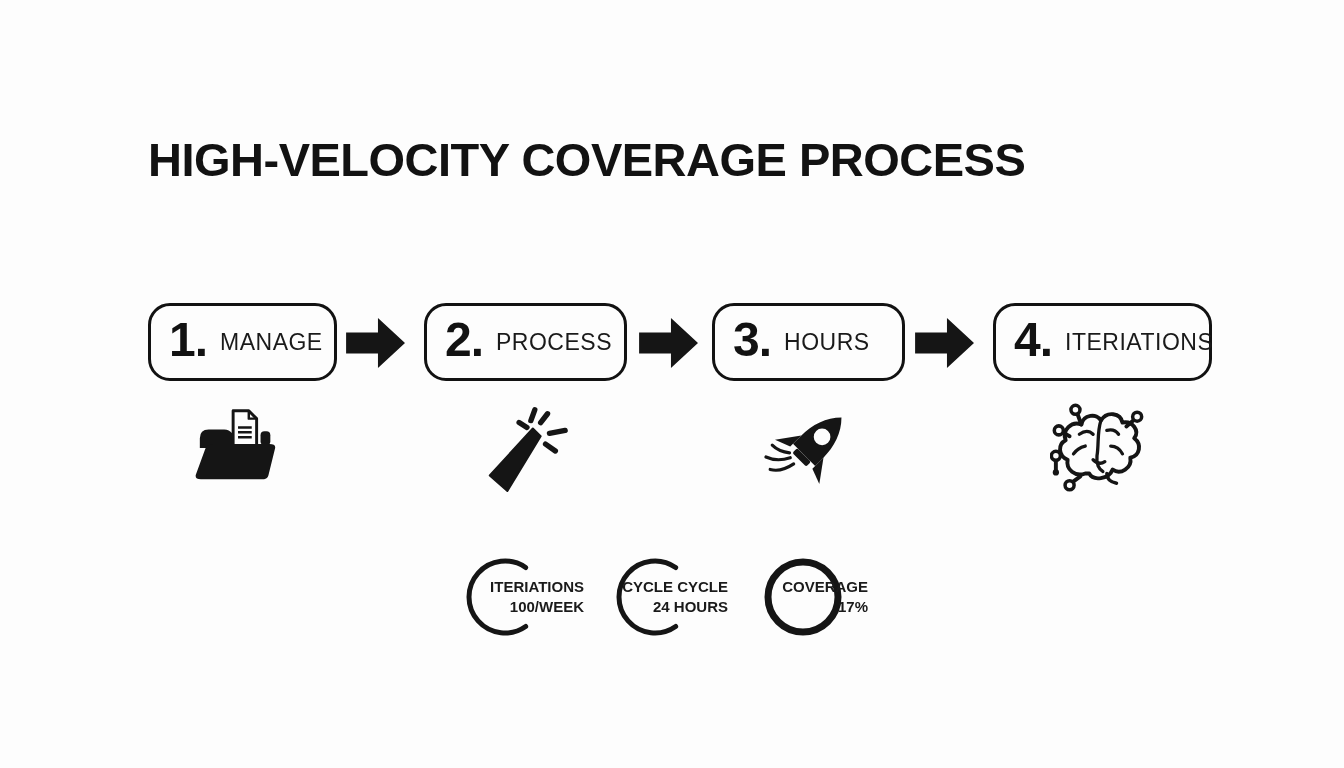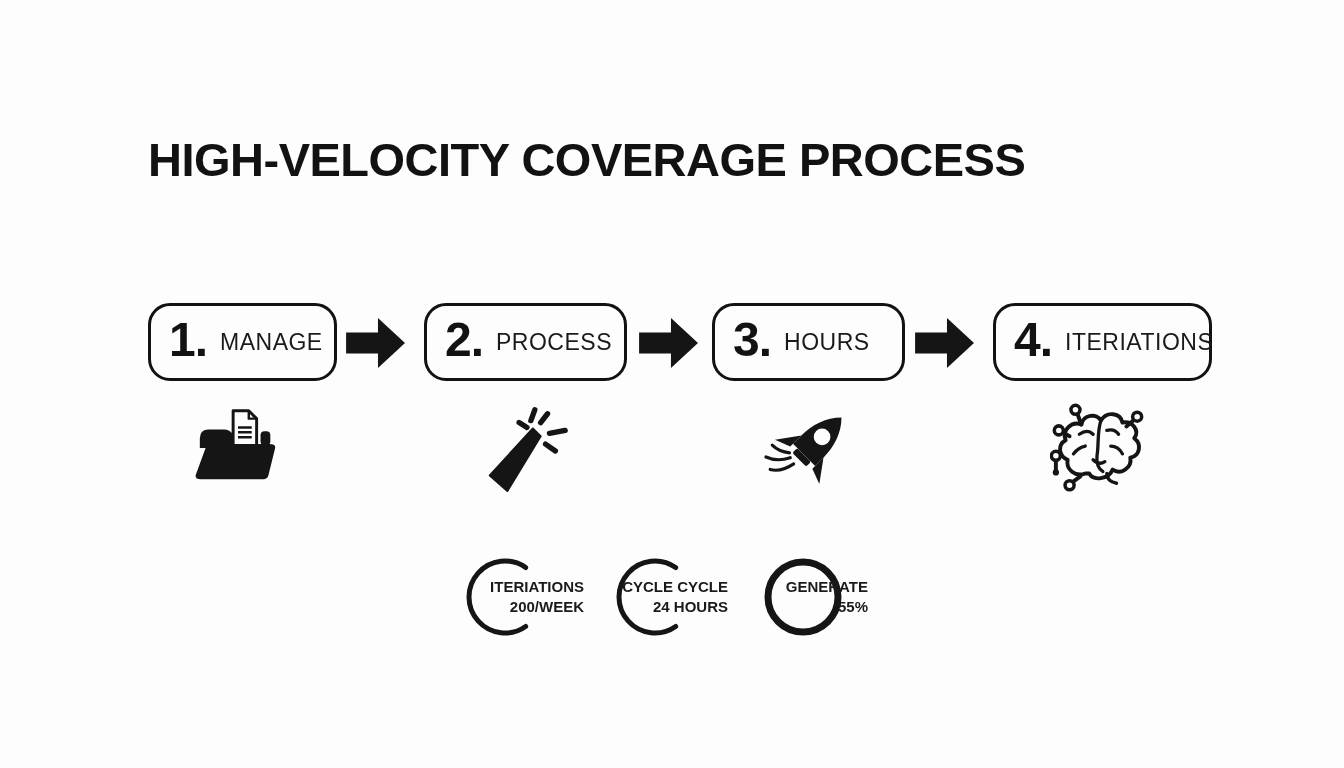--- a/index.html
+++ b/index.html
@@ -174,32 +174,32 @@
       <circle cx="89" cy="16" r="4.6"></circle>
     </g>
     <circle class="ink" cx="6" cy="73" r="3.2"></circle>
   </svg>
 
   <svg class="badge-ring" style="left:463px;" viewBox="0 0 84 84">
     <path d="M62.65,12.51 A36,36 0 1 0 62.65,71.49" class="stroke-ink" stroke-width="5" stroke-linecap="round"></path>
   </svg>
   <div class="badge-text" style="left:454px;">
     <div>ITERIATIONS</div>
-    <div>200/WEEK</div>
+    <div>100/WEEK</div>
   </div>
 
   <svg class="badge-ring" style="left:613px;" viewBox="0 0 84 84">
     <path d="M62.65,12.51 A36,36 0 1 0 62.65,71.49" class="stroke-ink" stroke-width="5" stroke-linecap="round"></path>
   </svg>
   <div class="badge-text" style="left:598px;">
     <div>CYCLE CYCLE</div>
     <div>24 HOURS</div>
   </div>
 
   <svg class="badge-ring" style="left:761px;" viewBox="0 0 84 84">
     <circle cx="42" cy="42" r="35" class="stroke-ink" stroke-width="7"></circle>
   </svg>
   <div class="badge-text" style="left:738px;">
-    <div>GENERATE</div>
-    <div>55%</div>
+    <div>COVERAGE</div>
+    <div>17%</div>
   </div>
 
 </div>
 
 </body></html>

